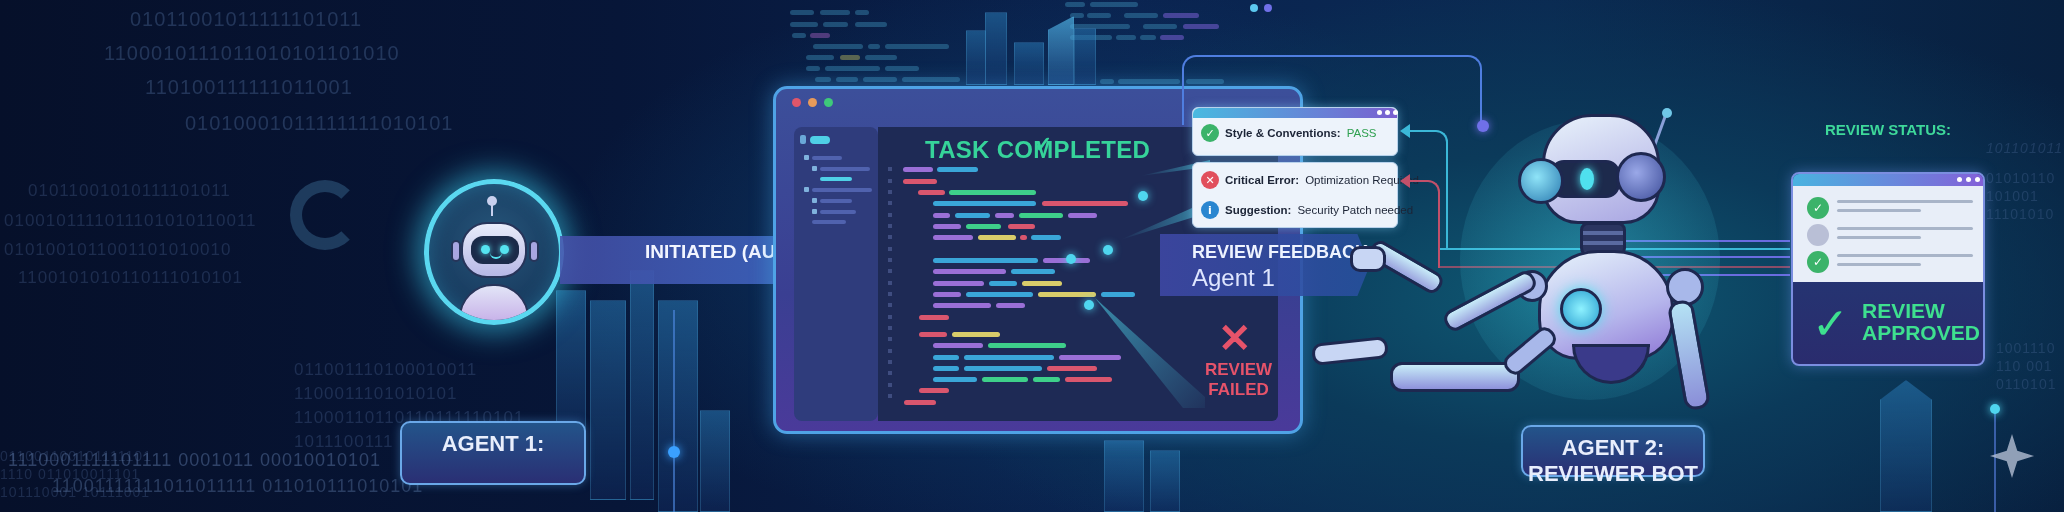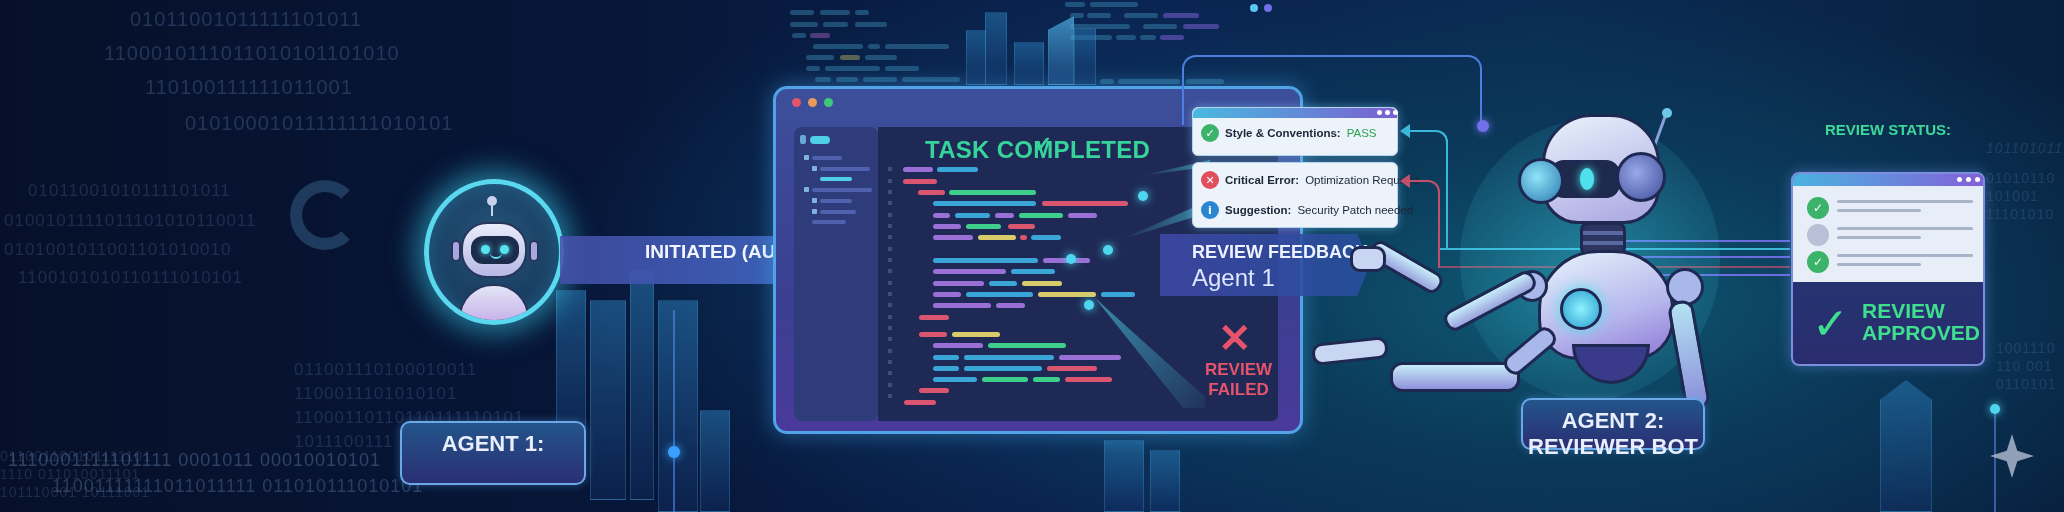--- a/index.html
+++ b/index.html
@@ -462,21 +462,21 @@
 
   <div class="part" style="left:130px;top:190px;width:100px;height:22px;border-radius:10px;background:linear-gradient(180deg,#c8ecf8,#9aa2de);transform:rotate(-28deg);"></div>
   <div class="part" style="left:56px;top:156px;width:80px;height:22px;border-radius:10px;background:linear-gradient(180deg,#c8ecf8,#9aa2de);transform:rotate(30deg);"></div>
   <div class="part" style="left:40px;top:146px;width:36px;height:26px;border-radius:10px;background:#c8d6f4;"></div>
 
   <div class="part" style="left:80px;top:262px;width:130px;height:30px;border-radius:12px;background:linear-gradient(180deg,#c8ecf8,#8e92dc);"></div>
   <div class="part" style="left:2px;top:240px;width:76px;height:22px;border-radius:10px;background:#c8d6f4;transform:rotate(-6deg);"></div>
   <div class="part" style="left:190px;top:240px;width:60px;height:22px;border-radius:10px;background:#a8b8ea;transform:rotate(-40deg);"></div>
 </div>
 
-<div class="agent-label" style="left:1521px;top:398px;width:184px;height:52px;">
+<div class="agent-label" style="left:1521px;top:425px;width:184px;height:52px;">
   <div>AGENT 2:</div>
   <div>REVIEWER BOT</div>
 </div>
 
 <div class="status-title">
   <div>REVIEW STATUS:</div>
 </div>
 
 <div class="approved">
   <div class="top">

